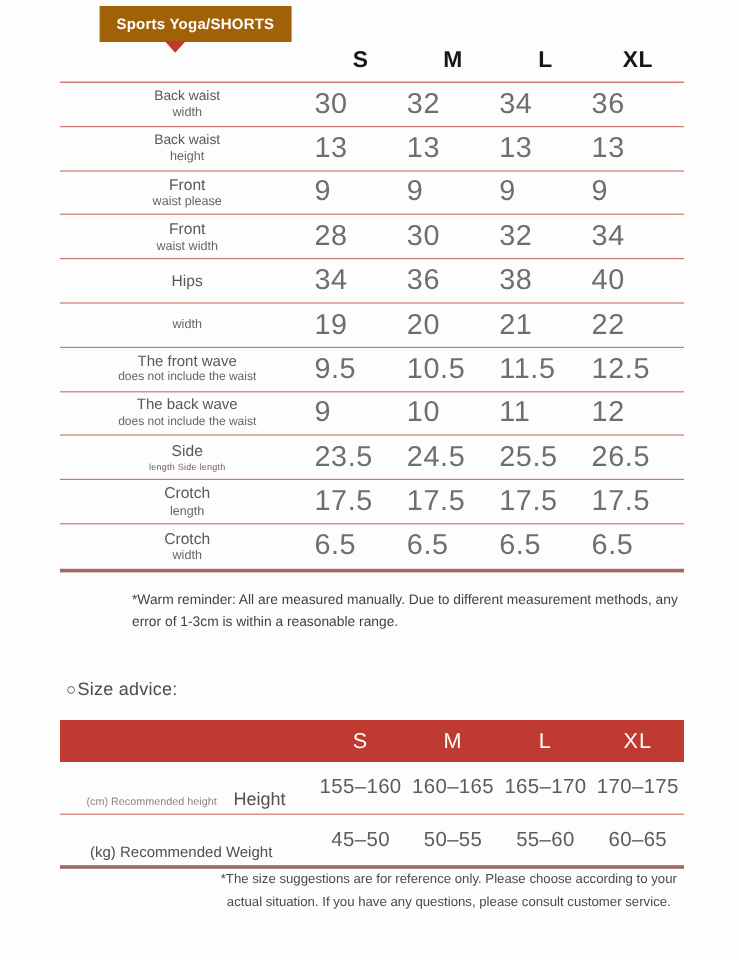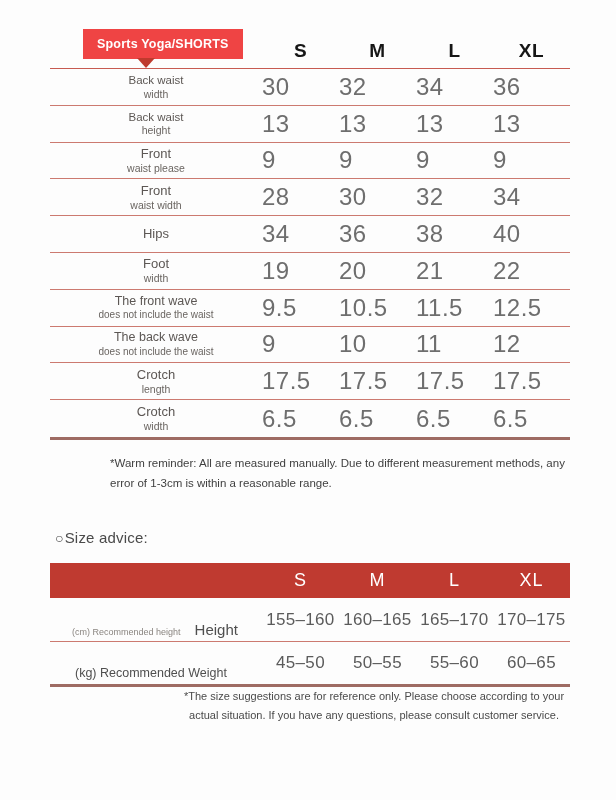--- a/index.html
+++ b/index.html
@@ -10,22 +10,22 @@
     color: #5c5754;
     overflow: hidden;
     background: #fdfdfd;
   }
   .page { position: relative; width: 616px; height: 800px; }
   .content { position: relative; margin-left: 50px; width: 522px; }
 
   
   .header-zone { position: relative; height: 68px; }
   .badge {
-    position: absolute; left: 33px; top: 29px;
-    background: #ef4444; color: #ffffff;
+    position: absolute; left: 33px; top: 5px;
+    background: #a16207; color: #ffffff;
     font-size: 12.5px; font-weight: bold;
     padding: 8px 14px 8px 14px;
     letter-spacing: 0.2px;
     white-space: nowrap;
   }
   .badge::after {
     content: ""; position: absolute; left: 54px; bottom: -9px;
     border-left: 9px solid transparent;
     border-right: 9px solid transparent;
     border-top: 10px solid #bf3a2e;
@@ -176,21 +176,20 @@
           <span class="main">Hips</span>
         </div>
         <div class="m-val">34</div>
         <div class="m-val">36</div>
         <div class="m-val">38</div>
         <div class="m-val">40</div>
       </div>
 
       <div class="m-row grid-cols">
         <div class="m-label">
-          <span class="main">Foot</span>
           <span class="sub">width</span>
         </div>
         <div class="m-val">19</div>
         <div class="m-val">20</div>
         <div class="m-val">21</div>
         <div class="m-val">22</div>
       </div>
 
       <div class="m-row grid-cols wave">
         <div class="m-label">
@@ -207,20 +206,30 @@
         <div class="m-label">
           <span class="main">The back wave</span>
           <span class="sub">does not include the waist</span>
         </div>
         <div class="m-val">9</div>
         <div class="m-val">10</div>
         <div class="m-val">11</div>
         <div class="m-val">12</div>
       </div>
 
+      <div class="m-row grid-cols side">
+        <div class="m-label">
+          <span class="main">Side</span>
+          <span class="sub">length Side length</span>
+        </div>
+        <div class="m-val">23.5</div>
+        <div class="m-val">24.5</div>
+        <div class="m-val">25.5</div>
+        <div class="m-val">26.5</div>
+      </div>
 
       <div class="m-row grid-cols">
         <div class="m-label">
           <span class="main">Crotch</span>
           <span class="sub">length</span>
         </div>
         <div class="m-val">17.5</div>
         <div class="m-val">17.5</div>
         <div class="m-val">17.5</div>
         <div class="m-val">17.5</div>

